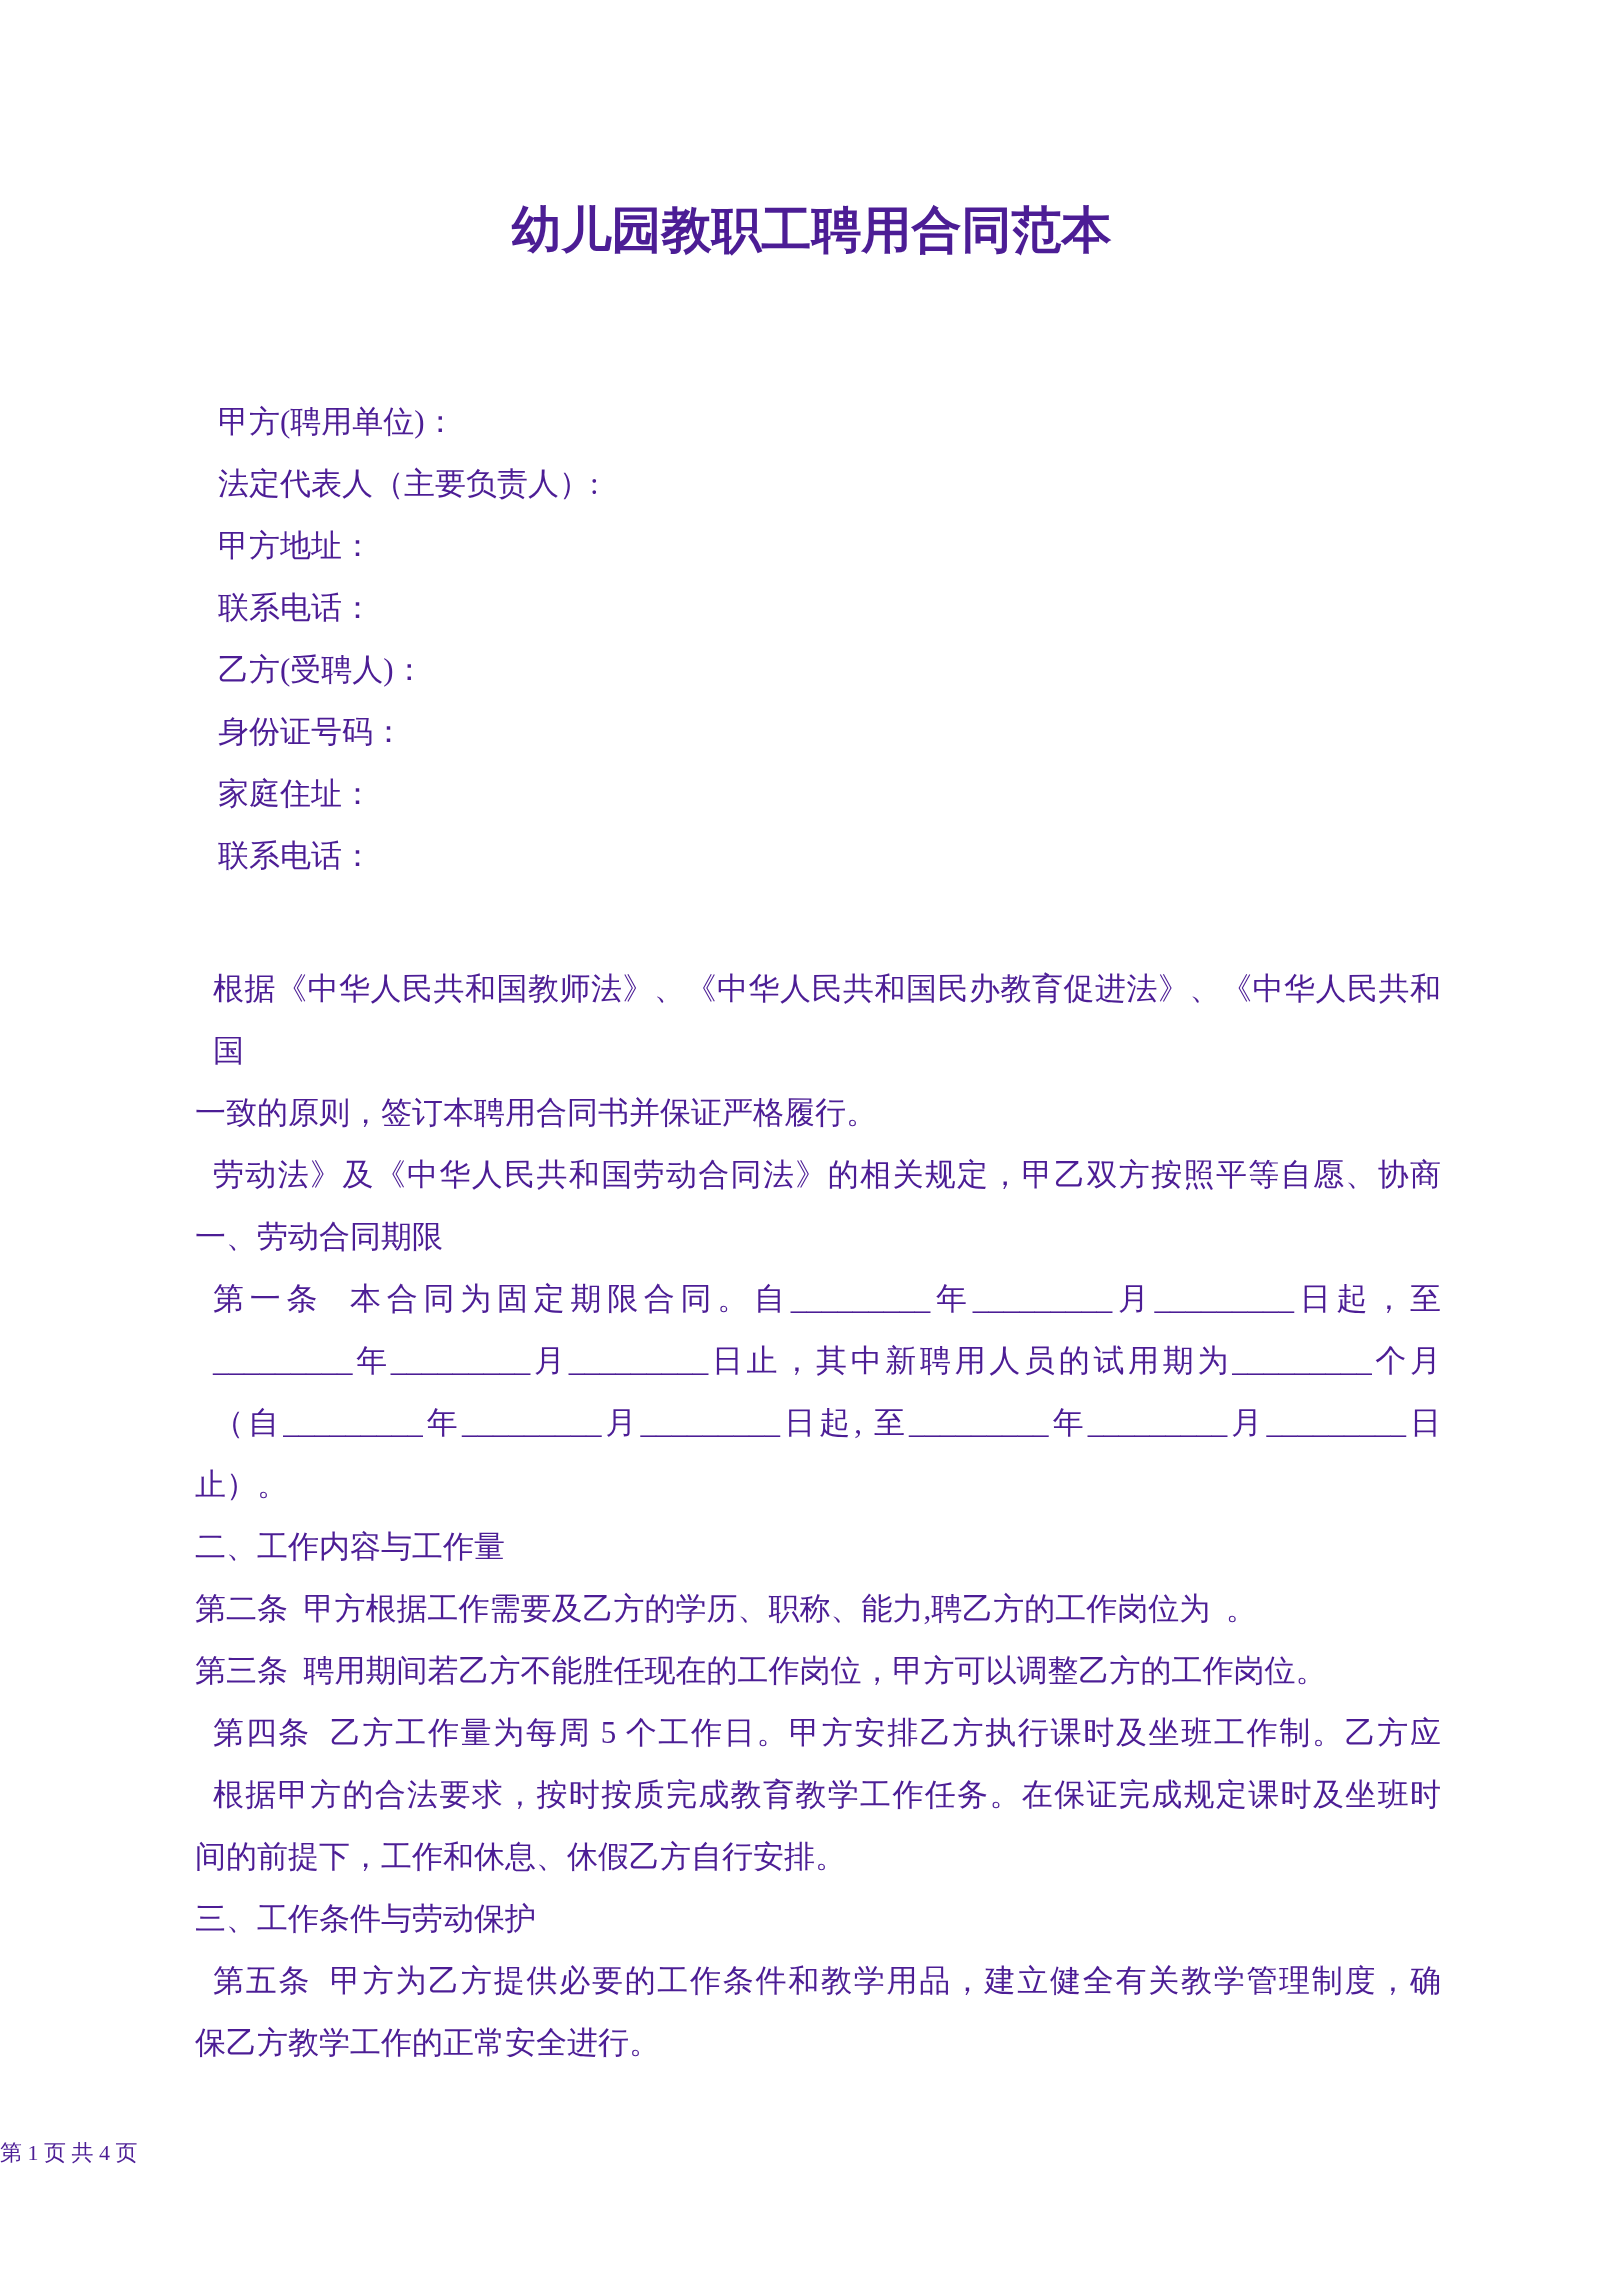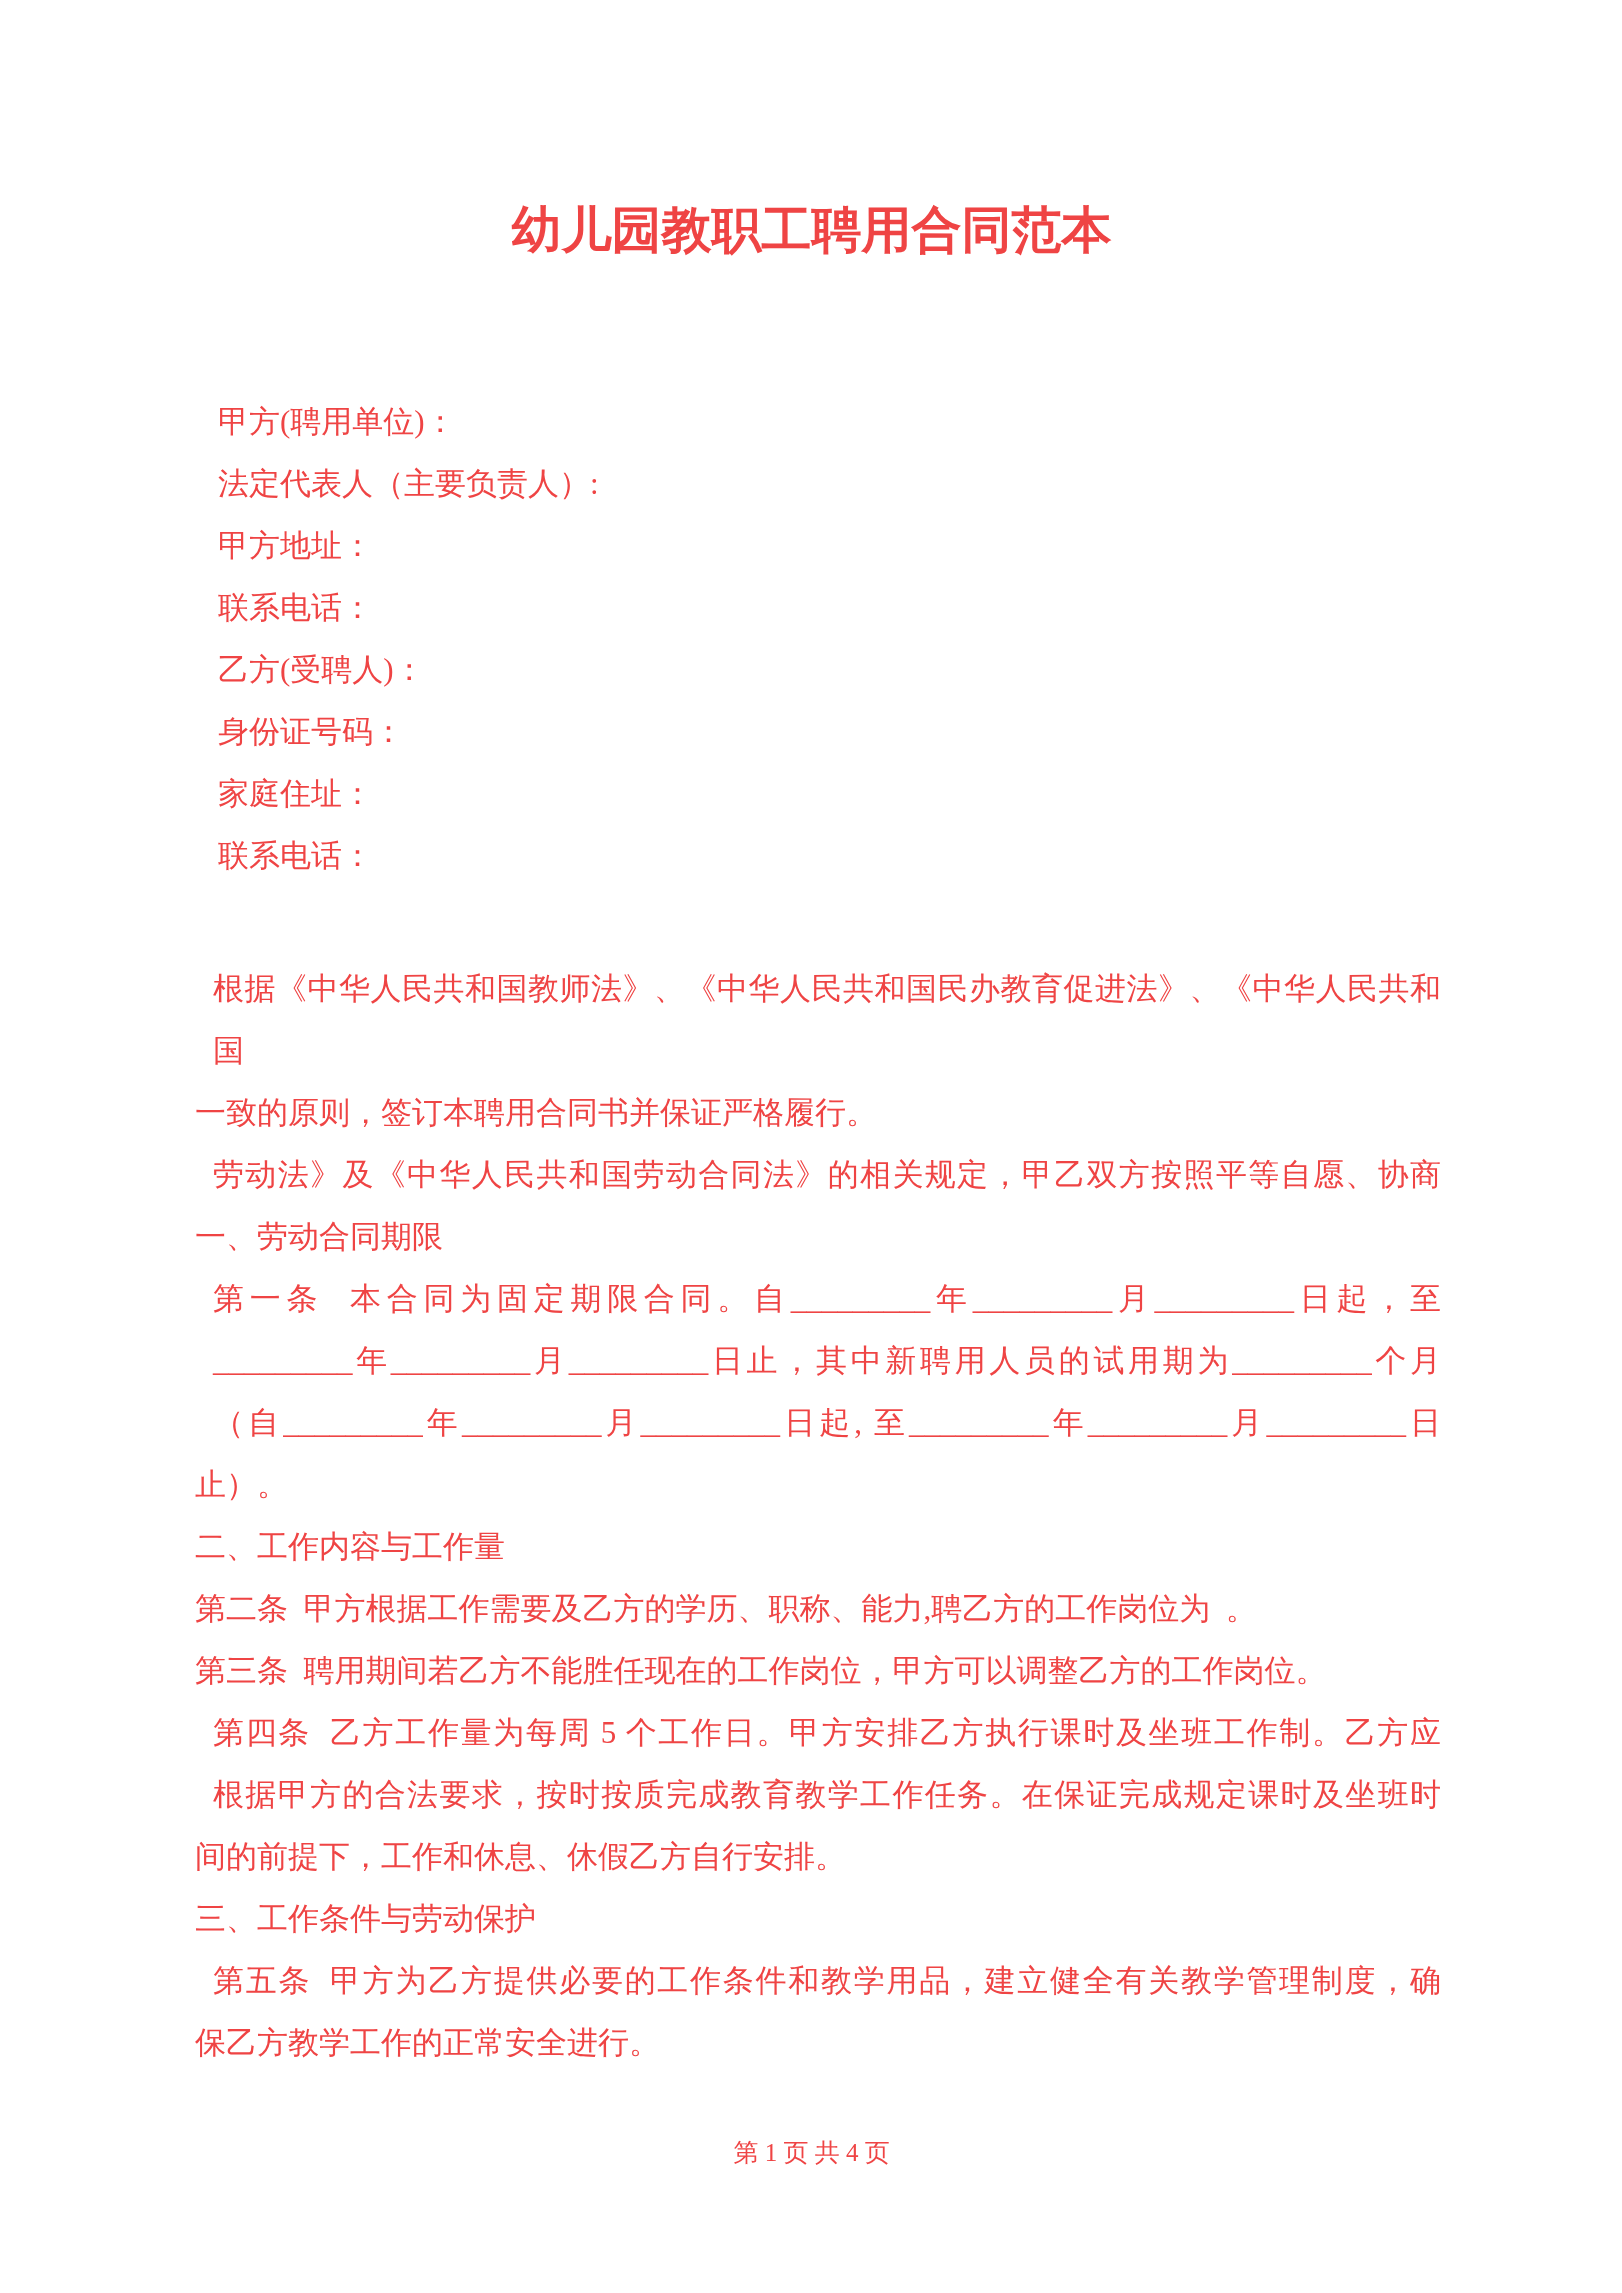--- a/index.html
+++ b/index.html
@@ -5,21 +5,21 @@
   html, body {
     margin: 0;
     padding: 0;
     background: #ffffff;
   }
   .page {
     position: relative;
     width: 1623px;
     height: 2294px;
     background: #ffffff;
-    color: #ef4444;
+    color: #4c1d95;
     font-family: "Liberation Serif", "DejaVu Serif", serif;
     overflow: hidden;
   }
   .doc-title {
     position: absolute;
     top: 198px;
     left: 0;
     width: 100%;
     margin: 0;
     text-align: center;
@@ -51,22 +51,21 @@
   .j {
     text-align: justify;
     text-align-last: justify;
     margin-left: 18px;
   }
   .page-footer {
     position: absolute;
     top: 2137px;
     left: 0;
     width: 100%;
-    text-align: center;
-    font-size: 25px;
+    font-size: 22px;
     line-height: 31px;
   }
 </style>
 </head>
 <body>
 
 <div class="page">
 
   <h1 class="doc-title">幼儿园教职工聘用合同范本</h1>
 

